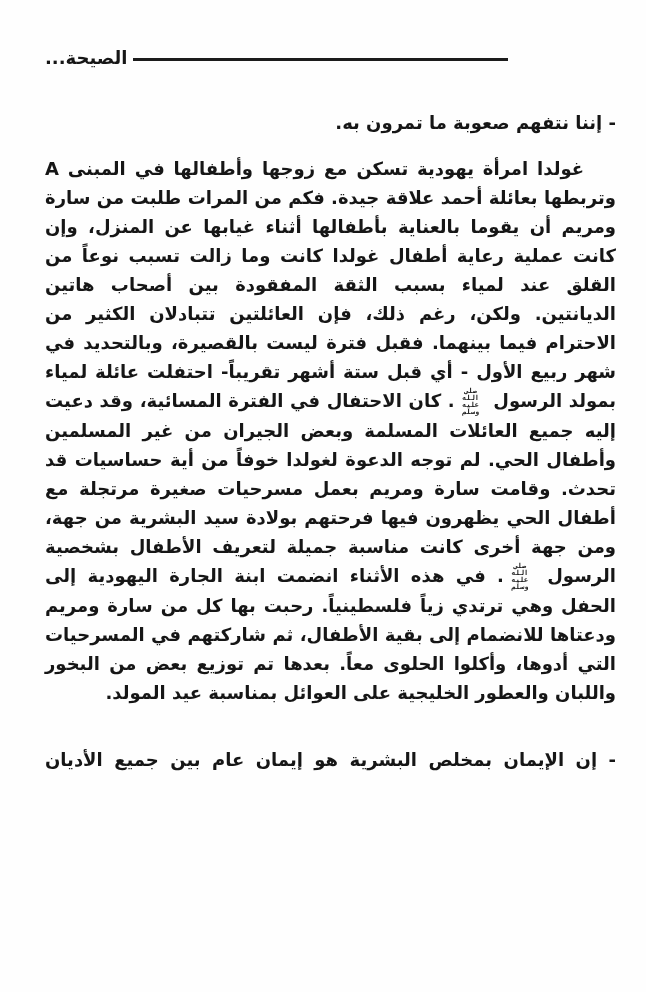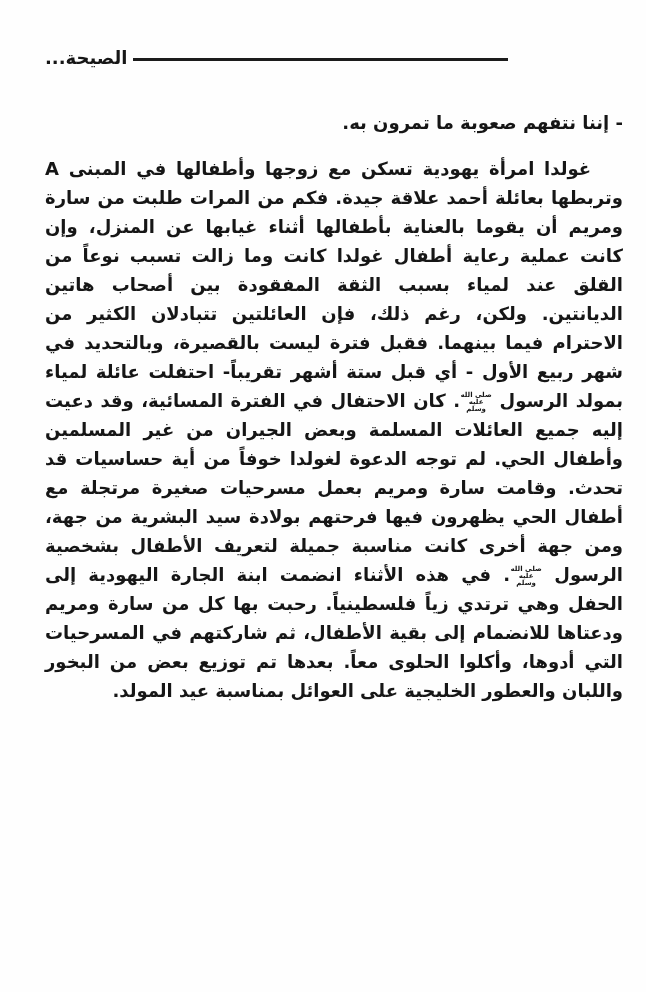--- a/index.html
+++ b/index.html
@@ -39,21 +39,21 @@
     background: #1c1c1c;
     margin: 2px 6px 0 6px;
   }
   .header-spacer {
     width: 86px;
     height: 1px;
   }
   
   .page-body {
     direction: rtl;
-    padding: 38px 23px 0 45px;
+    padding: 38px 30px 0 45px;
     font-size: 18px;
     line-height: 29px;
     text-align: justify;
     box-sizing: border-box;
   }
   .dialogue {
     margin: 0;
     text-indent: 0;
   }
   .para {
@@ -71,35 +71,37 @@
     display: inline-block;
     width: 32px;
     font-size: 7px;
     line-height: 7px;
     text-align: center;
     vertical-align: middle;
     white-space: normal;
     text-indent: 0;
     letter-spacing: 0;
     word-spacing: 0;
+    font-family: Liberation Mono, monospace;
   }
 </style>
 </head>
 <body>
 
 <div class="page">
 
   <header class="page-header">
     <span class="header-title">الصيحة...</span>
     <div class="header-rule"></div>
     <div class="header-spacer"></div>
   </header>
 
   <main class="page-body">
 
     <p class="dialogue">- إننا نتفهم صعوبة ما تمرون به.</p>
 
     <p class="para"><span>غولدا امرأة يهودية تسكن مع زوجها وأطفالها في المبنى A وتربطها بعائلة أحمد علاقة جيدة. فكم من المرات طلبت من سارة ومريم أن يقوما بالعناية بأطفالها أثناء غيابها عن المنزل، وإن كانت عملية رعاية أطفال غولدا كانت وما زالت تسبب نوعاً من القلق عند لمياء بسبب الثقة المفقودة بين أصحاب هاتين الديانتين. ولكن، رغم ذلك، فإن العائلتين تتبادلان الكثير من الاحترام فيما بينهما. فقبل فترة ليست بالقصيرة، وبالتحديد في شهر ربيع الأول - أي قبل ستة أشهر تقريباً- احتفلت عائلة لمياء بمولد الرسول </span><span class="pbuh">صلى الله عليه وسلم</span><span>. كان الاحتفال في الفترة المسائية، وقد دعيت إليه جميع العائلات المسلمة وبعض الجيران من غير المسلمين وأطفال الحي. لم توجه الدعوة لغولدا خوفاً من أية حساسيات قد تحدث. وقامت سارة ومريم بعمل مسرحيات صغيرة مرتجلة مع أطفال الحي يظهرون فيها فرحتهم بولادة سيد البشرية من جهة، ومن جهة أخرى كانت مناسبة جميلة لتعريف الأطفال بشخصية الرسول </span><span class="pbuh">صلى الله عليه وسلم</span><span>. في هذه الأثناء انضمت ابنة الجارة اليهودية إلى الحفل وهي ترتدي زياً فلسطينياً. رحبت بها كل من سارة ومريم ودعتاها للانضمام إلى بقية الأطفال، ثم شاركتهم في المسرحيات التي أدوها، وأكلوا الحلوى معاً. بعدها تم توزيع بعض من البخور واللبان والعطور الخليجية على العوائل بمناسبة عيد المولد.</span></p>
 
 
+    <p class="dialogue stretch spaced">- إن الإيمان بمخلص البشرية هو إيمان عام بين جميع الأديان</p>
 
   </main>
 </div>
 
 </body></html>

